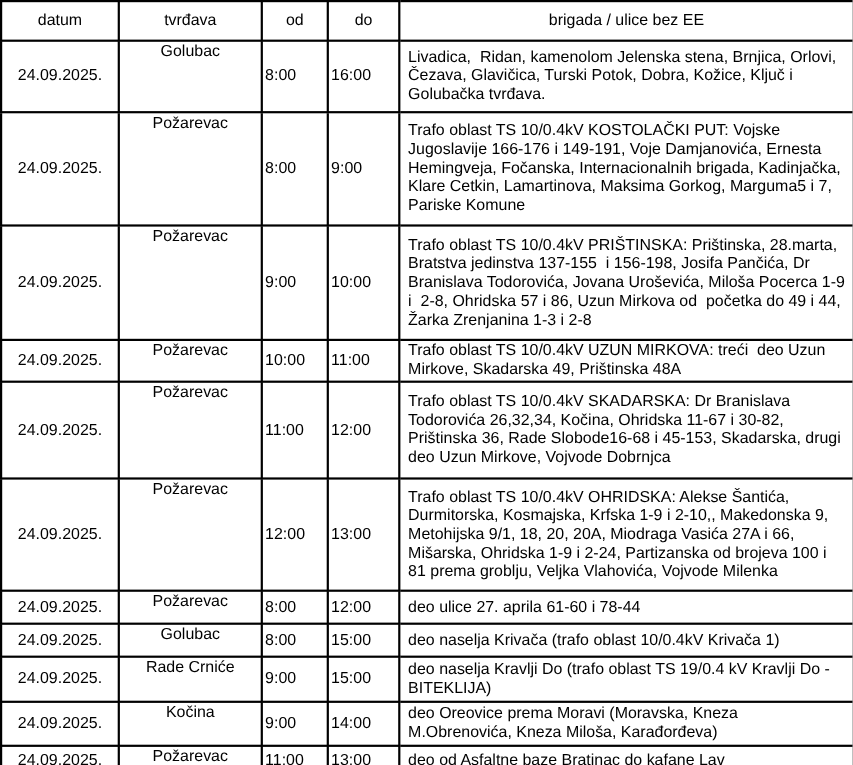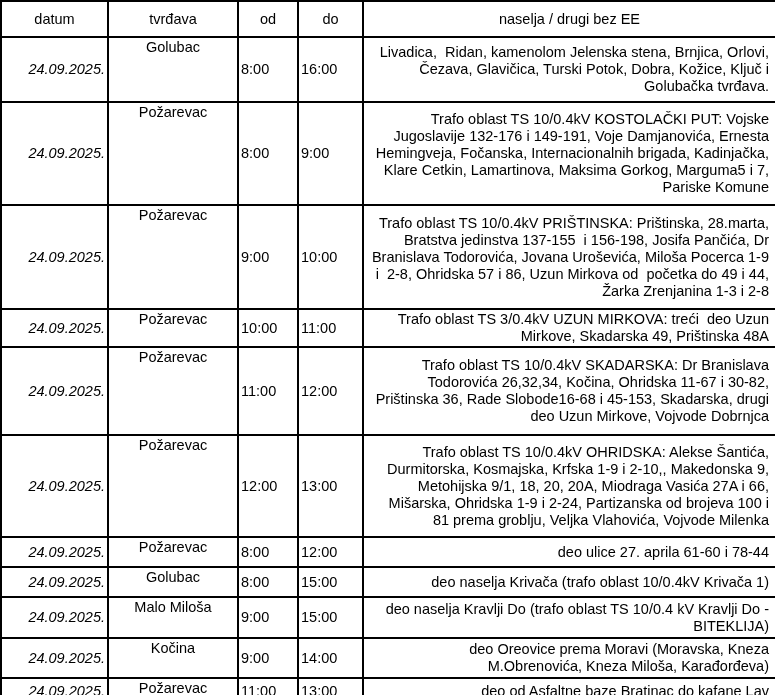--- a/index.html
+++ b/index.html
@@ -29,36 +29,35 @@
   col.w-datum   { width: 107px; }
   col.w-opstina { width: 130px; }
   col.w-od      { width: 60px;  }
   col.w-do      { width: 65px;  }
   col.w-naselja { width: 413px; }
 
   thead tr { height: 36px; }
   th { text-align: center; vertical-align: middle; padding: 0 2px; }
 
   td.c-datum {
-    text-align: right;
+    text-align: center;
     vertical-align: middle;
     padding: 0 2px;
-    font-style: italic;
   }
   td.c-opstina {
     text-align: center;
     vertical-align: top;
     padding: 1px 2px 0 2px;
   }
   td.c-od, td.c-do {
     vertical-align: middle;
     padding: 0 2px;
   }
   td.c-naselja {
-    text-align: right;
+    text-align: left;
     vertical-align: middle;
     padding: 1px 6px 1px 7px;
     white-space: pre-wrap;
   }
 
   
   tbody tr:nth-child(1)  { height: 65px;  }
   tbody tr:nth-child(2)  { height: 103px; }
   tbody tr:nth-child(3)  { height: 104px; }
   tbody tr:nth-child(4)  { height: 37px;  }
@@ -80,51 +79,51 @@
     <col class="w-od">
     <col class="w-do">
     <col class="w-naselja">
   </colgroup>
   <thead>
     <tr>
       <th>datum</th>
       <th>tvrđava</th>
       <th>od</th>
       <th>do</th>
-      <th>naselja / drugi bez EE</th>
+      <th>brigada / ulice bez EE</th>
     </tr>
   </thead>
   <tbody>
       <tr>
     <td class="c-datum">24.09.2025.</td>
     <td class="c-opstina">Golubac</td>
     <td class="c-od">8:00</td>
     <td class="c-do">16:00</td>
     <td class="c-naselja">Livadica,  Ridan, kamenolom Jelenska stena, Brnjica, Orlovi, Čezava, Glavičica, Turski Potok, Dobra, Kožice, Ključ i Golubačka tvrđava.</td>
   </tr>
       <tr>
     <td class="c-datum">24.09.2025.</td>
     <td class="c-opstina">Požarevac</td>
     <td class="c-od">8:00</td>
     <td class="c-do">9:00</td>
-    <td class="c-naselja">Trafo oblast TS 10/0.4kV KOSTOLAČKI PUT: Vojske Jugoslavije 132-176 i 149-191, Voje Damjanovića, Ernesta Hemingveja, Fočanska, Internacionalnih brigada, Kadinjačka, Klare Cetkin, Lamartinova, Maksima Gorkog, Marguma5 i 7, Pariske Komune</td>
+    <td class="c-naselja">Trafo oblast TS 10/0.4kV KOSTOLAČKI PUT: Vojske Jugoslavije 166-176 i 149-191, Voje Damjanovića, Ernesta Hemingveja, Fočanska, Internacionalnih brigada, Kadinjačka, Klare Cetkin, Lamartinova, Maksima Gorkog, Marguma5 i 7, Pariske Komune</td>
   </tr>
       <tr>
     <td class="c-datum">24.09.2025.</td>
     <td class="c-opstina">Požarevac</td>
     <td class="c-od">9:00</td>
     <td class="c-do">10:00</td>
     <td class="c-naselja">Trafo oblast TS 10/0.4kV PRIŠTINSKA: Prištinska, 28.marta,  Bratstva jedinstva 137-155  i 156-198, Josifa Pančića, Dr Branislava Todorovića, Jovana Uroševića, Miloša Pocerca 1-9 i  2-8, Ohridska 57 i 86, Uzun Mirkova od  početka do 49 i 44, Žarka Zrenjanina 1-3 i 2-8</td>
   </tr>
       <tr>
     <td class="c-datum">24.09.2025.</td>
     <td class="c-opstina">Požarevac</td>
     <td class="c-od">10:00</td>
     <td class="c-do">11:00</td>
-    <td class="c-naselja">Trafo oblast TS 3/0.4kV UZUN MIRKOVA: treći  deo Uzun Mirkove, Skadarska 49, Prištinska 48A</td>
+    <td class="c-naselja">Trafo oblast TS 10/0.4kV UZUN MIRKOVA: treći  deo Uzun Mirkove, Skadarska 49, Prištinska 48A</td>
   </tr>
       <tr>
     <td class="c-datum">24.09.2025.</td>
     <td class="c-opstina">Požarevac</td>
     <td class="c-od">11:00</td>
     <td class="c-do">12:00</td>
     <td class="c-naselja">Trafo oblast TS 10/0.4kV SKADARSKA: Dr Branislava Todorovića 26,32,34, Kočina, Ohridska 11-67 i 30-82, Prištinska 36, Rade Slobode16-68 i 45-153, Skadarska, drugi deo Uzun Mirkove, Vojvode Dobrnjca</td>
   </tr>
       <tr>
     <td class="c-datum">24.09.2025.</td>
@@ -142,24 +141,24 @@
   </tr>
       <tr>
     <td class="c-datum">24.09.2025.</td>
     <td class="c-opstina">Golubac</td>
     <td class="c-od">8:00</td>
     <td class="c-do">15:00</td>
     <td class="c-naselja">deo naselja Krivača (trafo oblast 10/0.4kV Krivača 1)</td>
   </tr>
       <tr>
     <td class="c-datum">24.09.2025.</td>
-    <td class="c-opstina">Malo Miloša</td>
+    <td class="c-opstina">Rade Crniće</td>
     <td class="c-od">9:00</td>
     <td class="c-do">15:00</td>
-    <td class="c-naselja">deo naselja Kravlji Do (trafo oblast TS 10/0.4 kV Kravlji Do - BITEKLIJA)</td>
+    <td class="c-naselja">deo naselja Kravlji Do (trafo oblast TS 19/0.4 kV Kravlji Do - BITEKLIJA)</td>
   </tr>
       <tr>
     <td class="c-datum">24.09.2025.</td>
     <td class="c-opstina">Kočina</td>
     <td class="c-od">9:00</td>
     <td class="c-do">14:00</td>
     <td class="c-naselja">deo Oreovice prema Moravi (Moravska, Kneza M.Obrenovića, Kneza Miloša, Karađorđeva)</td>
   </tr>
       <tr>
     <td class="c-datum">24.09.2025.</td>

